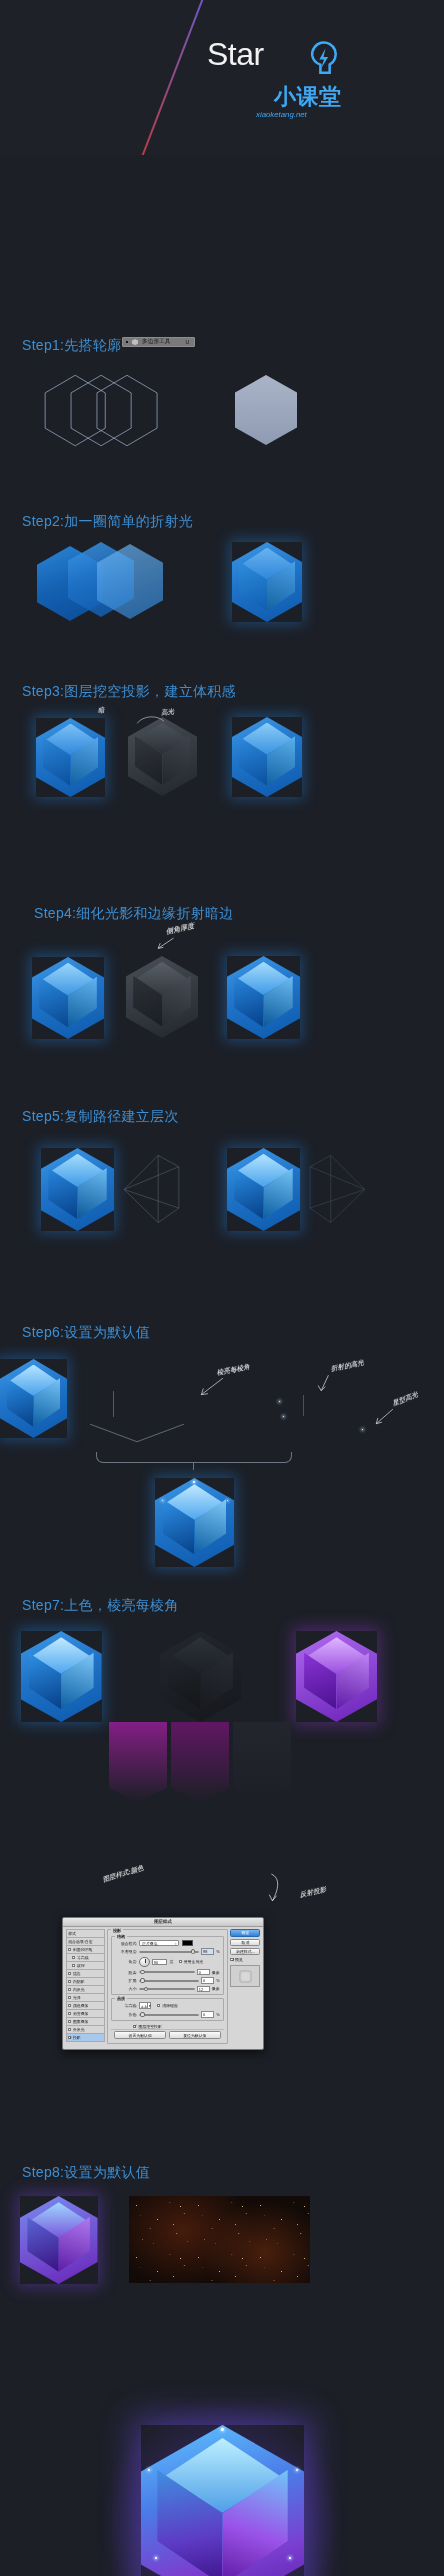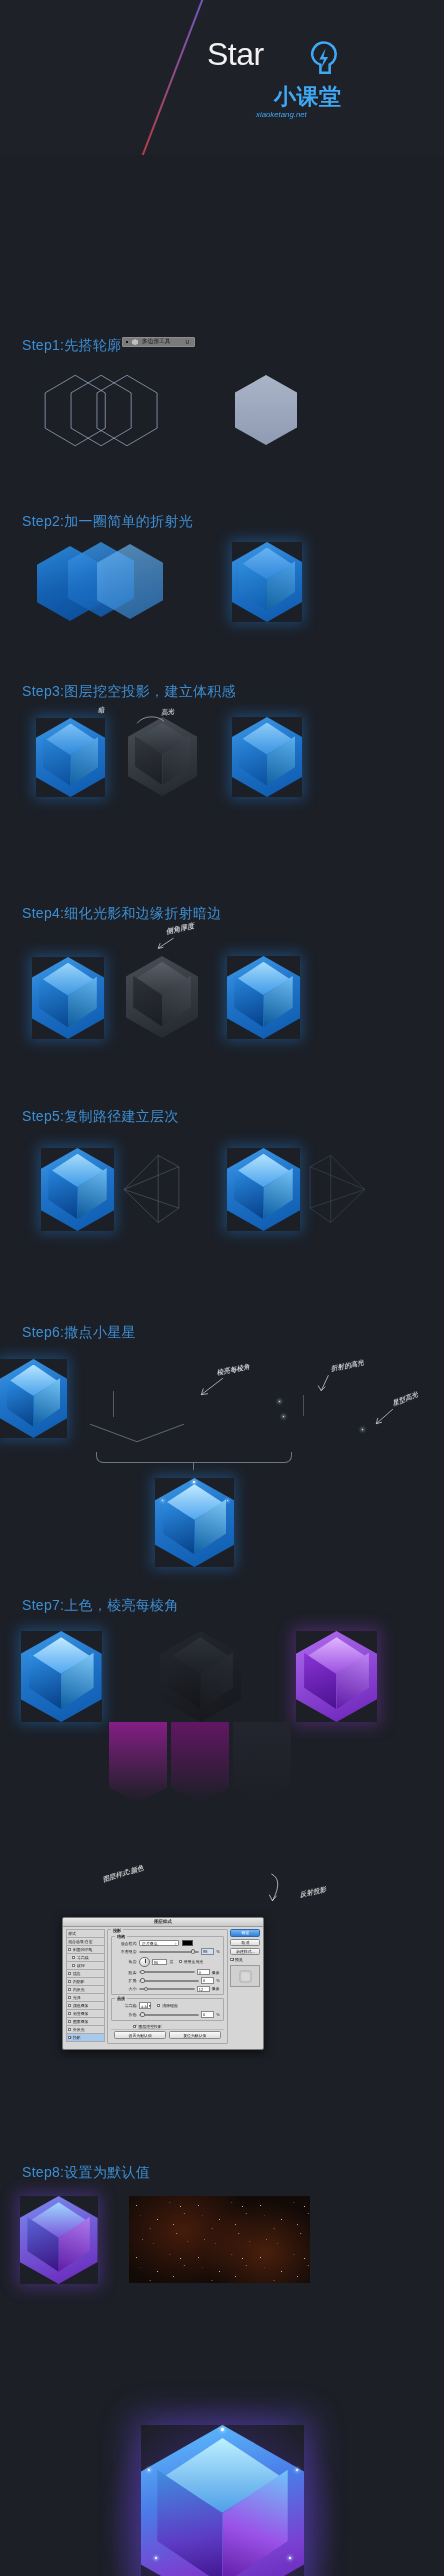--- a/index.html
+++ b/index.html
@@ -234,21 +234,21 @@
   </div>
 
   <div class="hand" style="left:98px;top:552px;transform:rotate(-9deg)">暗</div>
   <div class="hand" style="left:161px;top:554px;transform:rotate(-7deg)">高光</div>
   <svg style="position:absolute;left:135px;top:558px" width="31" height="13.4" viewBox="0 0 60 26">
     <path d="M4 20 C16 4, 44 4, 56 16" fill="none" stroke="#cfd4dc" stroke-width="1.2"></path>
   </svg>
 </div>
 
 <div class="section">
-  <div class="step-title" style="left:22px;top:750px">Step4:细化光影和边缘折射暗边</div>
+  <div class="step-title" style="left:34px;top:750px">Step4:细化光影和边缘折射暗边</div>
   <div class="hand" style="left:166px;top:772px;transform:rotate(-12deg);font-size:7.2px">侧角厚度</div>
   <svg style="position:absolute;left:155px;top:781px" width="20.7" height="15.5" viewBox="0 0 40 30">
     <path d="M36 4 L6 24 M6 24 L16 22 M6 24 L10 14" fill="none" stroke="#e9e9e9" stroke-width="1.3"></path>
   </svg>
 
   <div class="gem glow-b" style="left:32px;top:802px;width:72px;height:82px">
     <i class="f-out blue-a"></i>
     <i class="f-top" style="background:linear-gradient(180deg,#9ad6fb,#3d96e2)"></i>
     <i class="f-lft" style="background:linear-gradient(160deg,#2a88dc,#07468f)"></i>
     <i class="f-rgt" style="background:linear-gradient(200deg,#62b5f0,#0d5b9b)"></i>
@@ -293,21 +293,21 @@
   </div>
   <svg style="position:absolute;left:308px;top:991px" width="62" height="88" viewBox="0 0 120 170">
     <g stroke="#55617a" stroke-width="1" fill="none" opacity=".7">
       <path d="M4 40 L44 18 L110 84 L44 148 L4 120 L4 40"></path>
       <path d="M44 18 L44 148 M4 40 L110 84 M4 120 L110 84"></path>
     </g>
   </svg>
 </div>
 
 <div class="section">
-  <div class="step-title" style="left:22px;top:1169px">Step6:撒点小星星</div>
+  <div class="step-title" style="left:22px;top:1169px">Step6:设置为默认值</div>
 
   <div class="gem glow-b" style="left:0px;top:1204px;width:67px;height:79px">
     <i class="f-out blue-a"></i>
     <i class="f-top" style="background:linear-gradient(180deg,#b4e4ff,#4aa2ec)"></i>
     <i class="f-lft" style="background:linear-gradient(160deg,#2b8de3,#063f88)"></i>
     <i class="f-rgt" style="background:linear-gradient(200deg,#76c4f6,#0c5ea2)"></i>
   </div>
 
   <div class="hand" style="left:217px;top:1214px;transform:rotate(-11deg)">棱亮每棱角</div>
   <div class="hand" style="left:331px;top:1210px;transform:rotate(-11deg)">折射的高光</div>

